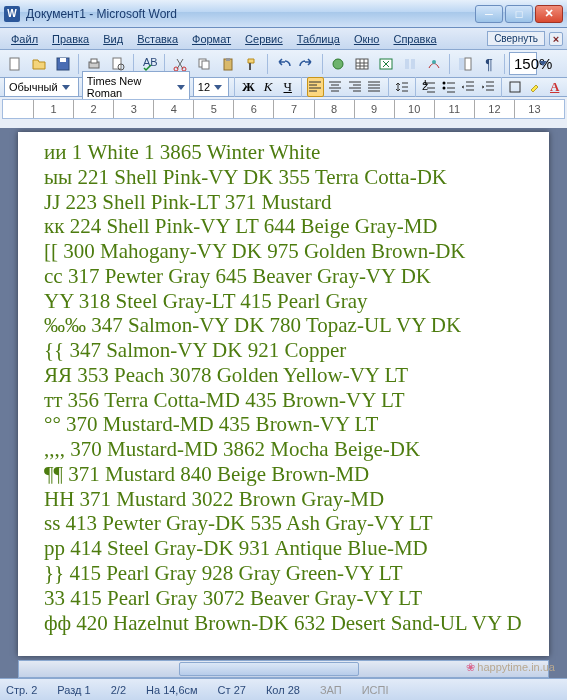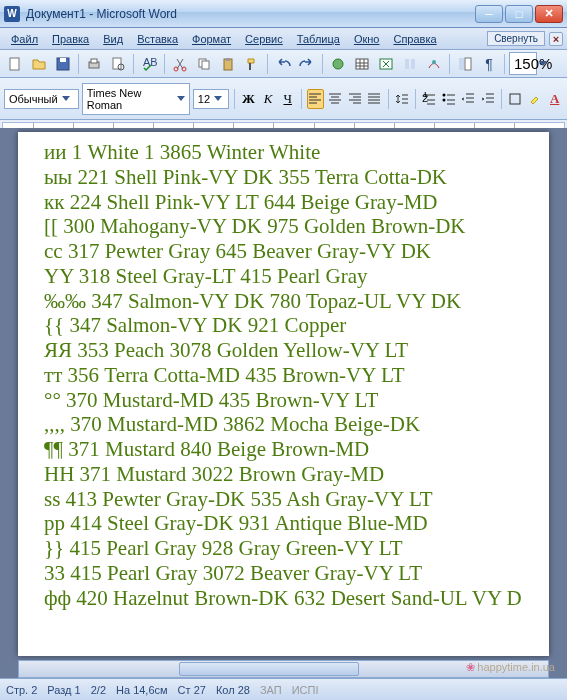--- a/index.html
+++ b/index.html
@@ -13,34 +13,34 @@
 .menu-bar{height:22px;background:linear-gradient(#e2ebf8,#c6d8f0);display:flex;align-items:center;padding:0 4px;border-bottom:1px solid #8ba8d0}
 .menu-item{padding:3px 7px;color:#143968;cursor:default}
 .menu-item u{text-decoration:underline}
 .collapse-btn{margin-left:auto;background:#e8eef7;border:1px solid #8ba8d0;padding:1px 6px;border-radius:0;color:#143968;font-size:10px}
 .mini-close{width:14px;height:14px;margin-left:4px;border:1px solid #8ba8d0;display:flex;align-items:center;justify-content:center;color:#7a1d1d;font-weight:bold;background:#e8eef7;border-radius:2px}
 .toolbar{height:28px;background:linear-gradient(#eaf2fb,#d5e3f5);display:flex;align-items:center;padding:0 4px;border-bottom:1px solid #8ba8d0;gap:2px}
 .tool-btn{width:22px;height:22px;display:flex;align-items:center;justify-content:center;border-radius:3px}
 .tool-btn svg{width:16px;height:16px}
 .sep{width:1px;height:20px;background:#a3bcdf;margin:0 2px}
 .zoom-box{background:#fff;border:1px solid #8ba8d0;padding:2px 4px;width:28px;font-size:15px}
-.fmt-bar{height:42px;background:linear-gradient(#eaf2fb,#d5e3f5);display:flex;align-items:center;padding:0 4px;border-bottom:1px solid #8ba8d0;gap:3px}
+.fmt-bar{height:19px;background:linear-gradient(#eaf2fb,#d5e3f5);display:flex;align-items:center;padding:0 4px;border-bottom:1px solid #8ba8d0;gap:3px}
 .combo{background:#fff;border:1px solid #8ba8d0;padding:3px 4px;display:flex;align-items:center;gap:4px}
 .combo-arrow{width:0;height:0;border-left:4px solid transparent;border-right:4px solid transparent;border-top:5px solid #3a5a8f}
 .fmt-btn{width:20px;height:20px;display:flex;align-items:center;justify-content:center;font-family:'Times New Roman';font-size:13px;border-radius:2px}
 .fmt-btn.active{background:#fcd77f;border:1px solid #c8951a}
 .ruler{height:20px;background:#fff;border:1px solid #a3bcdf;margin:2px;position:relative;overflow:hidden}
 .ruler-track{position:absolute;top:0;bottom:0;left:30px;right:10px;display:flex}
 .ruler-num{flex:1;text-align:center;color:#555;padding-top:3px;border-left:1px solid #aaa}
 .page-area{position:absolute;top:128px;bottom:22px;left:0;right:0;background:#6a7a99;overflow:hidden}
 .page{position:absolute;top:4px;left:18px;right:18px;bottom:22px;background:#fff;box-shadow:0 0 6px rgba(0,0,0,.5);padding:8px 26px;overflow:hidden}
 .doc-line{font-family:'Times New Roman',serif;font-size:21px;color:#4d7c0f;line-height:1.18;white-space:nowrap}
 .h-scroll{position:absolute;bottom:0;left:18px;right:18px;height:18px;background:linear-gradient(#e4eaf4,#c4d2e8);border:1px solid #8ba8d0;display:flex;align-items:center}
 .scroll-thumb{height:14px;width:180px;margin-left:160px;background:linear-gradient(#dce7f6,#b7ccea);border:1px solid #8ba8d0;border-radius:2px}
-.status-bar{position:absolute;bottom:0;left:0;right:0;height:22px;background:linear-gradient(#e2ebf8,#c6d8f0);display:flex;align-items:center;padding:8px 6px;gap:10px;color:#2c4a7a;border-top:1px solid #8ba8d0}
+.status-bar{position:absolute;bottom:0;left:0;right:0;height:22px;background:linear-gradient(#e2ebf8,#c6d8f0);display:flex;align-items:center;padding:8px 6px;gap:20px;color:#2c4a7a;border-top:1px solid #8ba8d0}
 .watermark{position:absolute;bottom:26px;right:12px;color:#b8a890;font-size:13px;z-index:10}
 .watermark .flower{color:#d9678f;margin-right:2px}
 </style>
 </head>
 <body>
 
 <div class="title-bar">
   <div class="title-icon">W</div>
   <div class="title-text">Документ1 - Microsoft Word</div>
   <div class="win-btns">
@@ -279,20 +279,21 @@
       <div class="ruler-num">11</div>
       <div class="ruler-num">12</div>
       <div class="ruler-num">13</div>
     </div>
 </div>
 
 <div class="page-area">
   <div class="page" id="page">
       <div class="doc-line">ии 1   White 1  3865 Winter White</div>
       <div class="doc-line">ыы 221  Shell Pink-VY DK  355 Terra Cotta-DK</div>
+      <div class="doc-line">JJ 223 Shell Pink-LT  371 Mustard</div>
       <div class="doc-line">кк 224  Shell Pink-VY LT  644 Beige Gray-MD</div>
       <div class="doc-line">[[ 300  Mahogany-VY DK  975 Golden Brown-DK</div>
       <div class="doc-line">cc 317  Pewter Gray  645 Beaver Gray-VY DK</div>
       <div class="doc-line">YY 318  Steel Gray-LT  415 Pearl Gray</div>
       <div class="doc-line">‰‰ 347  Salmon-VY DK  780 Topaz-UL VY DK</div>
       <div class="doc-line">{{ 347 Salmon-VY DK  921 Copper</div>
       <div class="doc-line">ЯЯ 353 Peach  3078 Golden Yellow-VY LT</div>
       <div class="doc-line">тт 356  Terra Cotta-MD  435 Brown-VY LT</div>
       <div class="doc-line">°° 370 Mustard-MD  435 Brown-VY LT</div>
       <div class="doc-line">,,,, 370 Mustard-MD  3862 Mocha Beige-DK</div>

